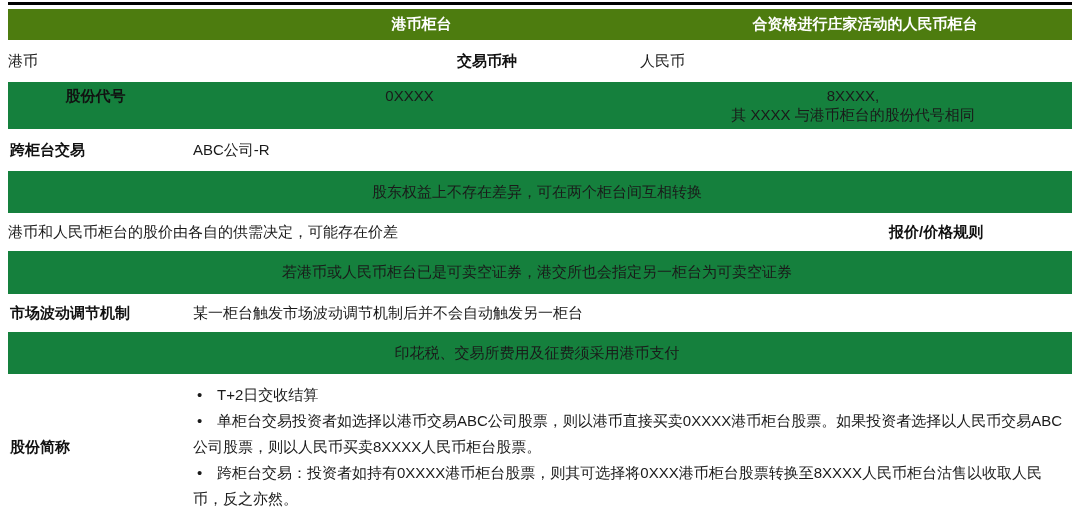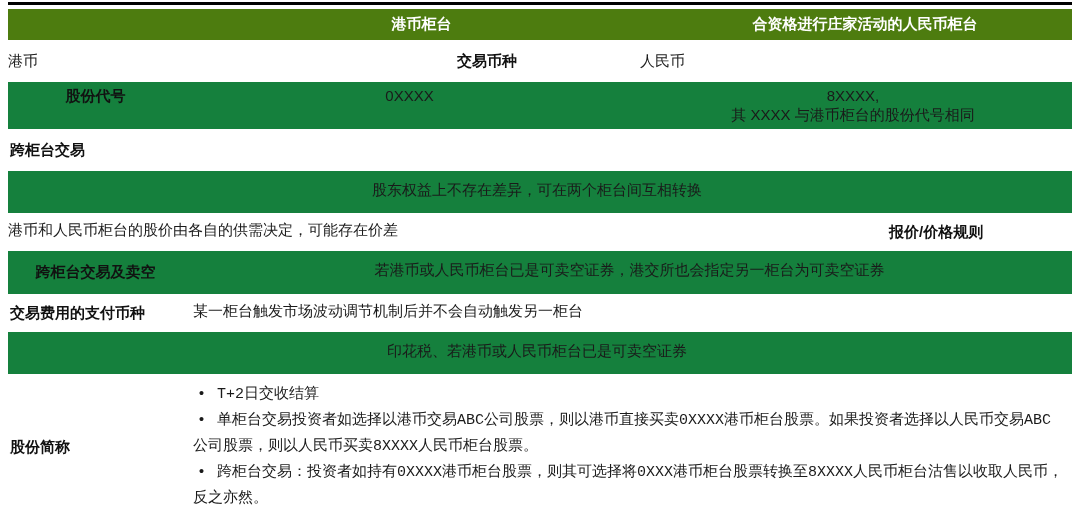--- a/index.html
+++ b/index.html
@@ -52,21 +52,20 @@
     width: 447px;
     padding: 11px 14px 11px 0;
   }
   .col3 {
     flex: 1;
     padding: 11px 6px 11px 0;
   }
   .span-col {
     flex: 1;
     padding: 11px 6px 11px 0;
-    font-family: Liberation Mono, monospace;
   }
   .header-row .col2, .header-row .col3 {
     text-align: center;
     padding-top: 0;
     padding-bottom: 0;
   }
   .row.tight .cell { padding-top: 4px; padding-bottom: 4px; line-height: 1.28; }
   .row.slim .cell { padding-top: 9px; padding-bottom: 9px; }
   .row-trading-mode { align-items: center; }
   .row-trading-mode .span-col { padding-top: 8px; padding-bottom: 8px; line-height: 26px; }
@@ -96,43 +95,43 @@
     <div class="cell label-col">股份代号</div>
     <div class="cell col2">0XXXX</div>
     <div class="cell col3">
       <div>8XXXX,</div>
       <div>其 XXXX 与港币柜台的股份代号相同</div>
     </div>
   </div>
 
   <div class="row">
     <div class="cell label-col">跨柜台交易</div>
+    <div class="cell col3">ABC公司-R</div>
   </div>
 
   <div class="row gray">
     <div class="cell span-col">股东权益上不存在差异，可在两个柜台间互相转换</div>
   </div>
 
   <div class="row slim">
     <div class="cell span-col">港币和人民币柜台的股价由各自的供需决定，可能存在价差</div>
     <div class="cell label-col">报价/价格规则</div>
   </div>
 
   <div class="row gray">
-    <div class="cell label-col">跨柜台交易及卖空</div>
     <div class="cell span-col">若港币或人民币柜台已是可卖空证券，港交所也会指定另一柜台为可卖空证券</div>
   </div>
 
   <div class="row slim">
-    <div class="cell label-col">交易费用的支付币种</div>
+    <div class="cell label-col">市场波动调节机制</div>
     <div class="cell span-col">某一柜台触发市场波动调节机制后并不会自动触发另一柜台</div>
   </div>
 
   <div class="row gray">
-    <div class="cell span-col">印花税、若港币或人民币柜台已是可卖空证券</div>
+    <div class="cell span-col">印花税、交易所费用及征费须采用港币支付</div>
   </div>
 
   <div class="row row-trading-mode">
     <div class="cell label-col">股份简称</div>
     <div class="cell span-col">
       <div class="bullet-item"><span class="bullet-marker">•</span><span>T+2日交收结算</span></div>
       <div class="bullet-item"><span class="bullet-marker">•</span><span>单柜台交易投资者如选择以港币交易ABC公司股票，则以港币直接买卖0XXXX港币柜台股票。如果投资者选择以人民币交易ABC公司股票，则以人民币买卖8XXXX人民币柜台股票。</span></div>
       <div class="bullet-item"><span class="bullet-marker">•</span><span>跨柜台交易：投资者如持有0XXXX港币柜台股票，则其可选择将0XXX港币柜台股票转换至8XXXX人民币柜台沽售以收取人民币，反之亦然。</span></div>
     </div>
   </div>

